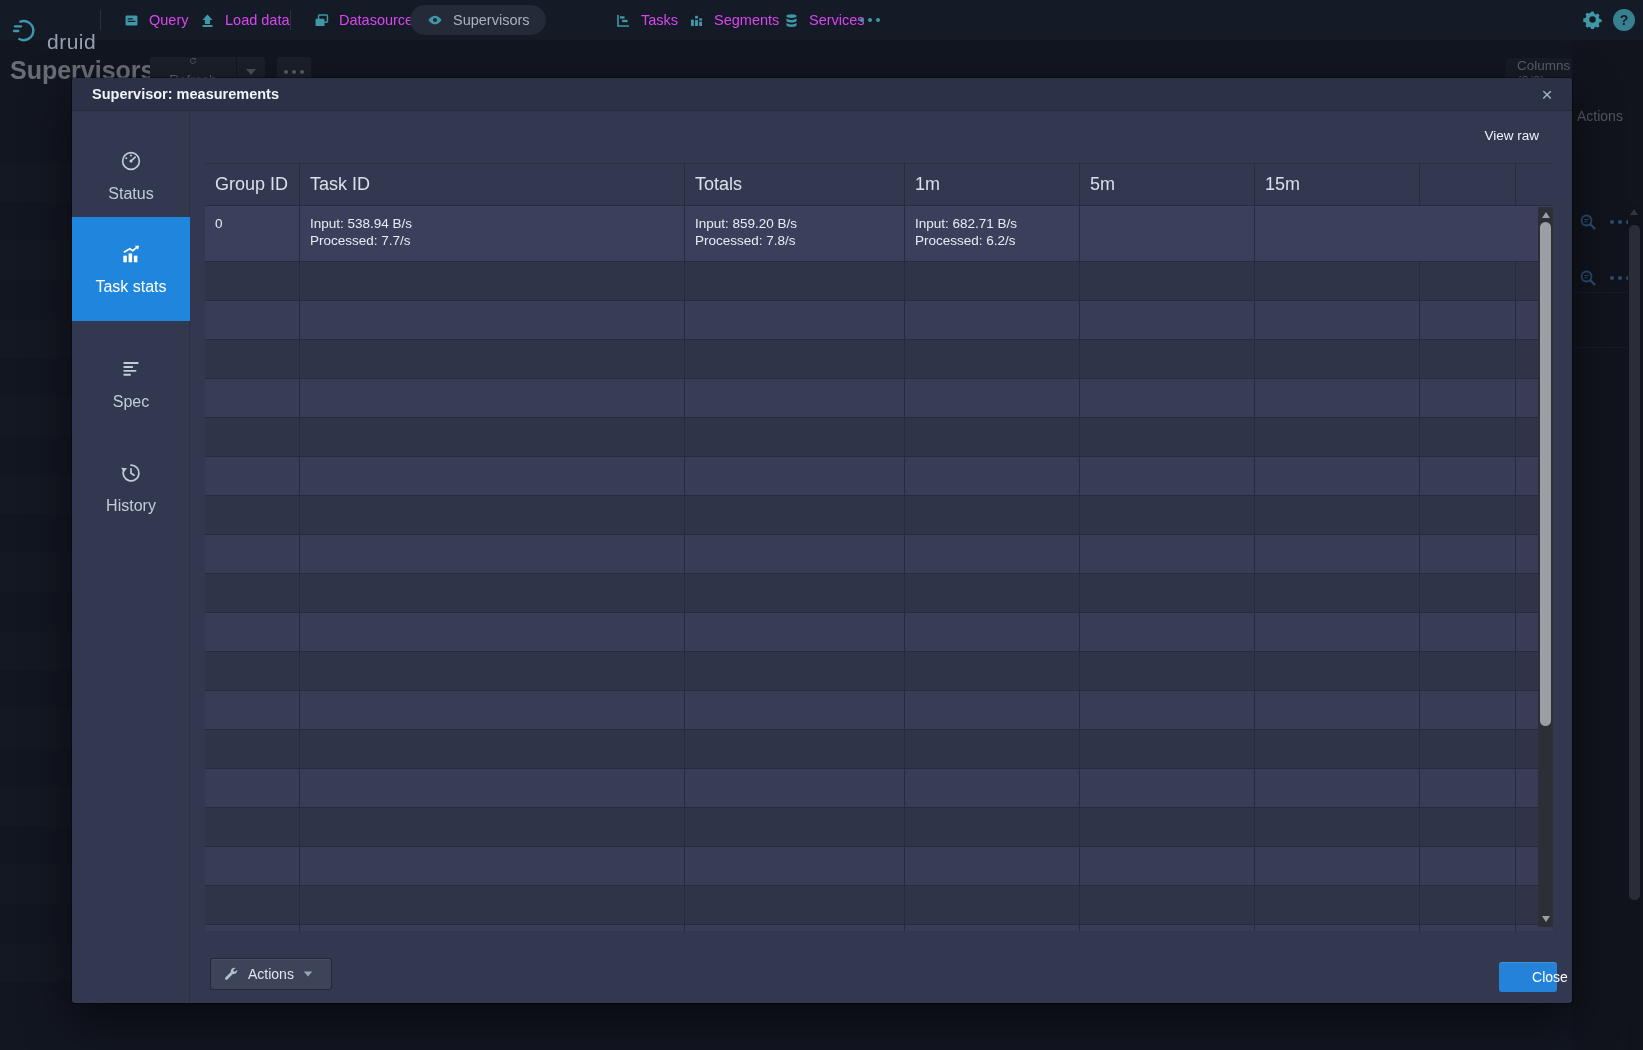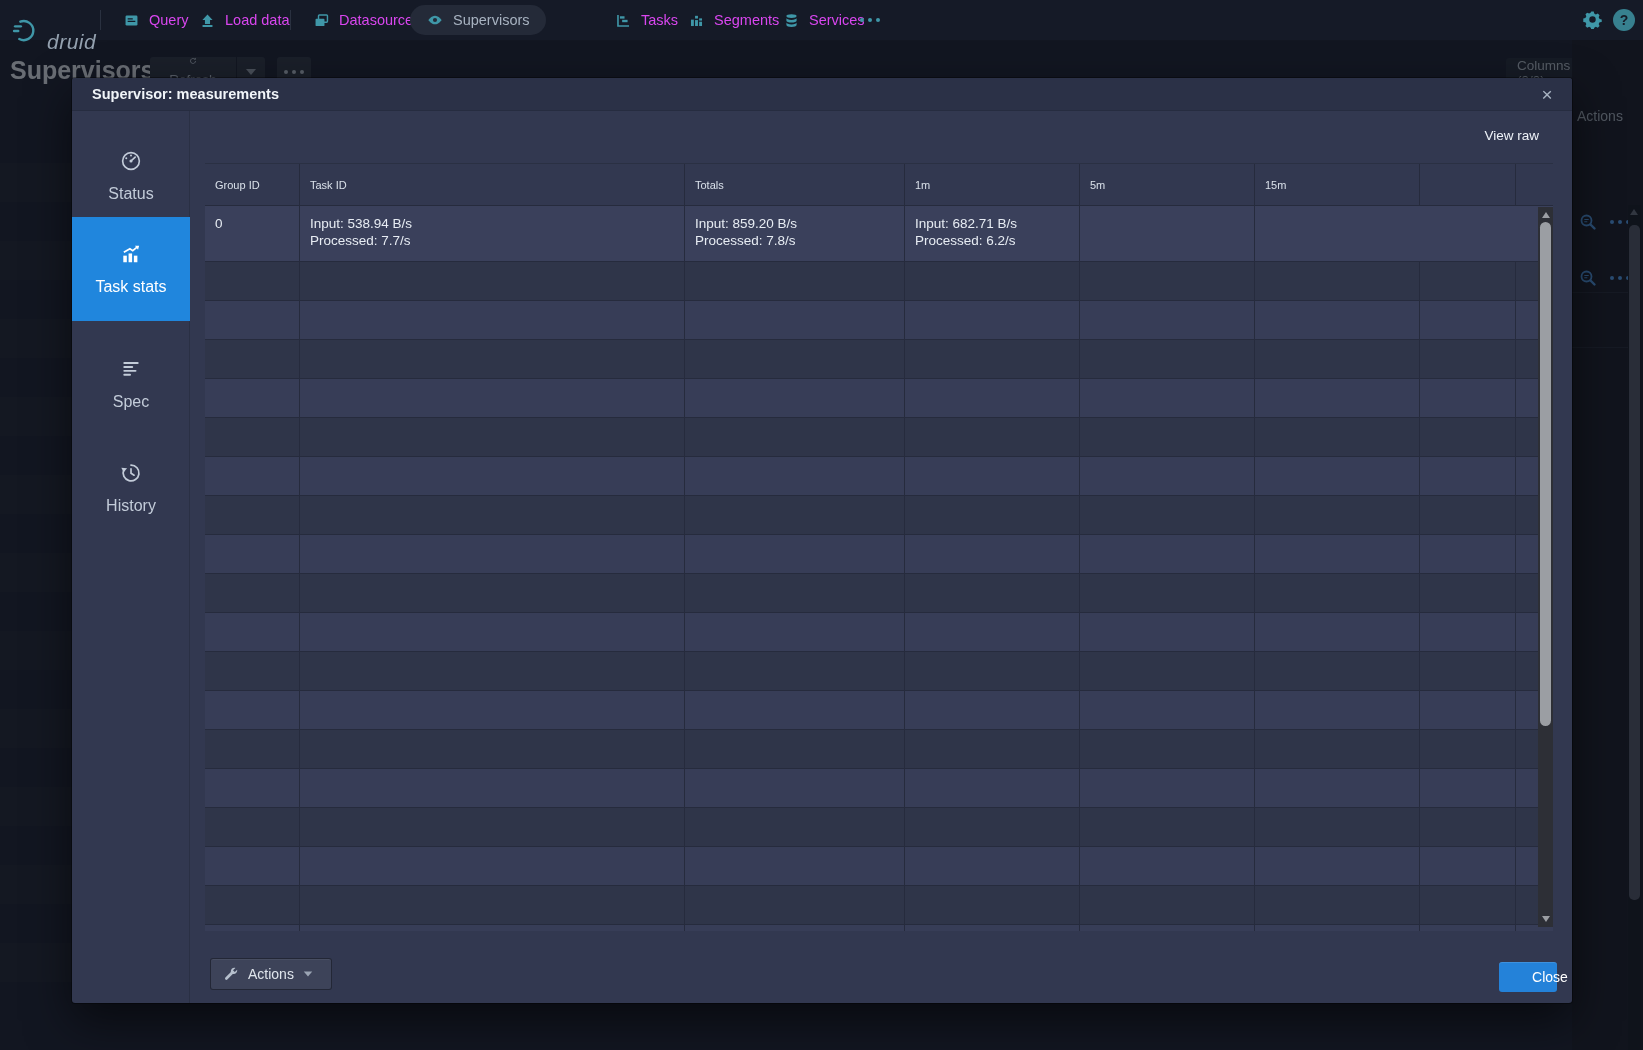--- a/index.html
+++ b/index.html
@@ -8,21 +8,21 @@
   .screen { position:relative; width:1643px; height:1050px; background:#1a2030; overflow:hidden; }
 
   
   .nav { position:absolute; left:0; top:0; width:100%; height:40px; background:#151a27; z-index:30; }
   .nav-item { position:absolute; top:0; height:40px; display:flex; align-items:center; gap:9px;
               color:#d946ef; font-size:14.5px; cursor:pointer; }
   .nav-item svg { display:block; }
   .nav-pill { background:#242a38; border-radius:16px; height:30px; top:5px; padding:0 16px; color:#a8b3c1; }
   .nav-divider { position:absolute; top:10px; width:1px; height:20px; background:#2a3140; }
   .logo { position:absolute; left:12px; top:6px; display:flex; align-items:center; gap:8px; cursor:pointer; }
-  .logo-text { font-size:21px; font-style:italic; color:#94a1af; letter-spacing:.5px;margin-top:24px; }
+  .logo-text { font-size:21px; color:#94a1af; letter-spacing:.5px;margin-top:24px; }
   .nav-dots, .bg-dots { display:flex; gap:4px; align-items:center; }
   .nav-dots i, .bg-dots i { width:4px; height:4px; border-radius:50%; background:#3f97a8; display:block; }
   .help-badge { position:absolute; left:1613px; top:9px; width:22px; height:22px; border-radius:50%;
                 background:#37808f; color:#151a27; font-weight:bold; font-size:14px;
                 display:flex; align-items:center; justify-content:center; cursor:pointer; }
   .gear-btn { position:absolute; left:1583px; top:10px; cursor:pointer; color:#3f97a8; }
 
   
   .page { position:absolute; inset:40px 0 0 0; background:#1a2030; }
   .page-title { position:absolute; left:10px; top:16px; font-size:25px; font-weight:bold; color:#cfd6de; }
@@ -59,21 +59,21 @@
   .side-tabs { position:absolute; left:0; top:33px; width:118px; bottom:0; border-right:1px solid #2a3044; }
   .tab { position:absolute; left:0; width:118px; height:104px; display:flex; flex-direction:column;
          align-items:center; justify-content:center; gap:13px; color:#c3ccd9; font-size:16px; cursor:pointer; }
   .tab.active { background:var(--accent-blue,#2086dd); color:#ffffff; }
 
   
   .stats-table { position:absolute; left:133px; top:85px; width:1348px; height:768px;
                  border-bottom:1px solid #3d4357; }
   .thead, .trow { display:grid; grid-template-columns:95px 385px 220px 175px 175px 165px 96px 1fr; }
   .thead { height:43px; border-top:1px solid #2a3043; border-bottom:1px solid #262b3d; }
-  .th { display:flex; align-items:center; padding-left:10px; font-size:11px; color:#d9e0e9;
+  .th { display:flex; align-items:center; padding-left:10px; font-size:18px; color:#d9e0e9;
         border-right:1px solid #262b3d; }
   .th:last-child { border-right:none; }
   .tbody { height:725px; overflow:hidden; }
   .trow { border-bottom:1px solid #262b3d; }
   .trow.data { height:56px; background:#3a405b; }
   .trow.empty { height:39px; background:var(--row-dark,#2f3549); }
   .trow.empty.alt { background:var(--row-light,#373d57); }
   .tc { border-right:1px solid #262b3d; padding:9px 10px 0 10px; font-size:13.5px; color:#e7ecf3; line-height:17px; }
   .tc.c7 { border-right:none; }
   .mono-line { white-space:nowrap; overflow:hidden; }

